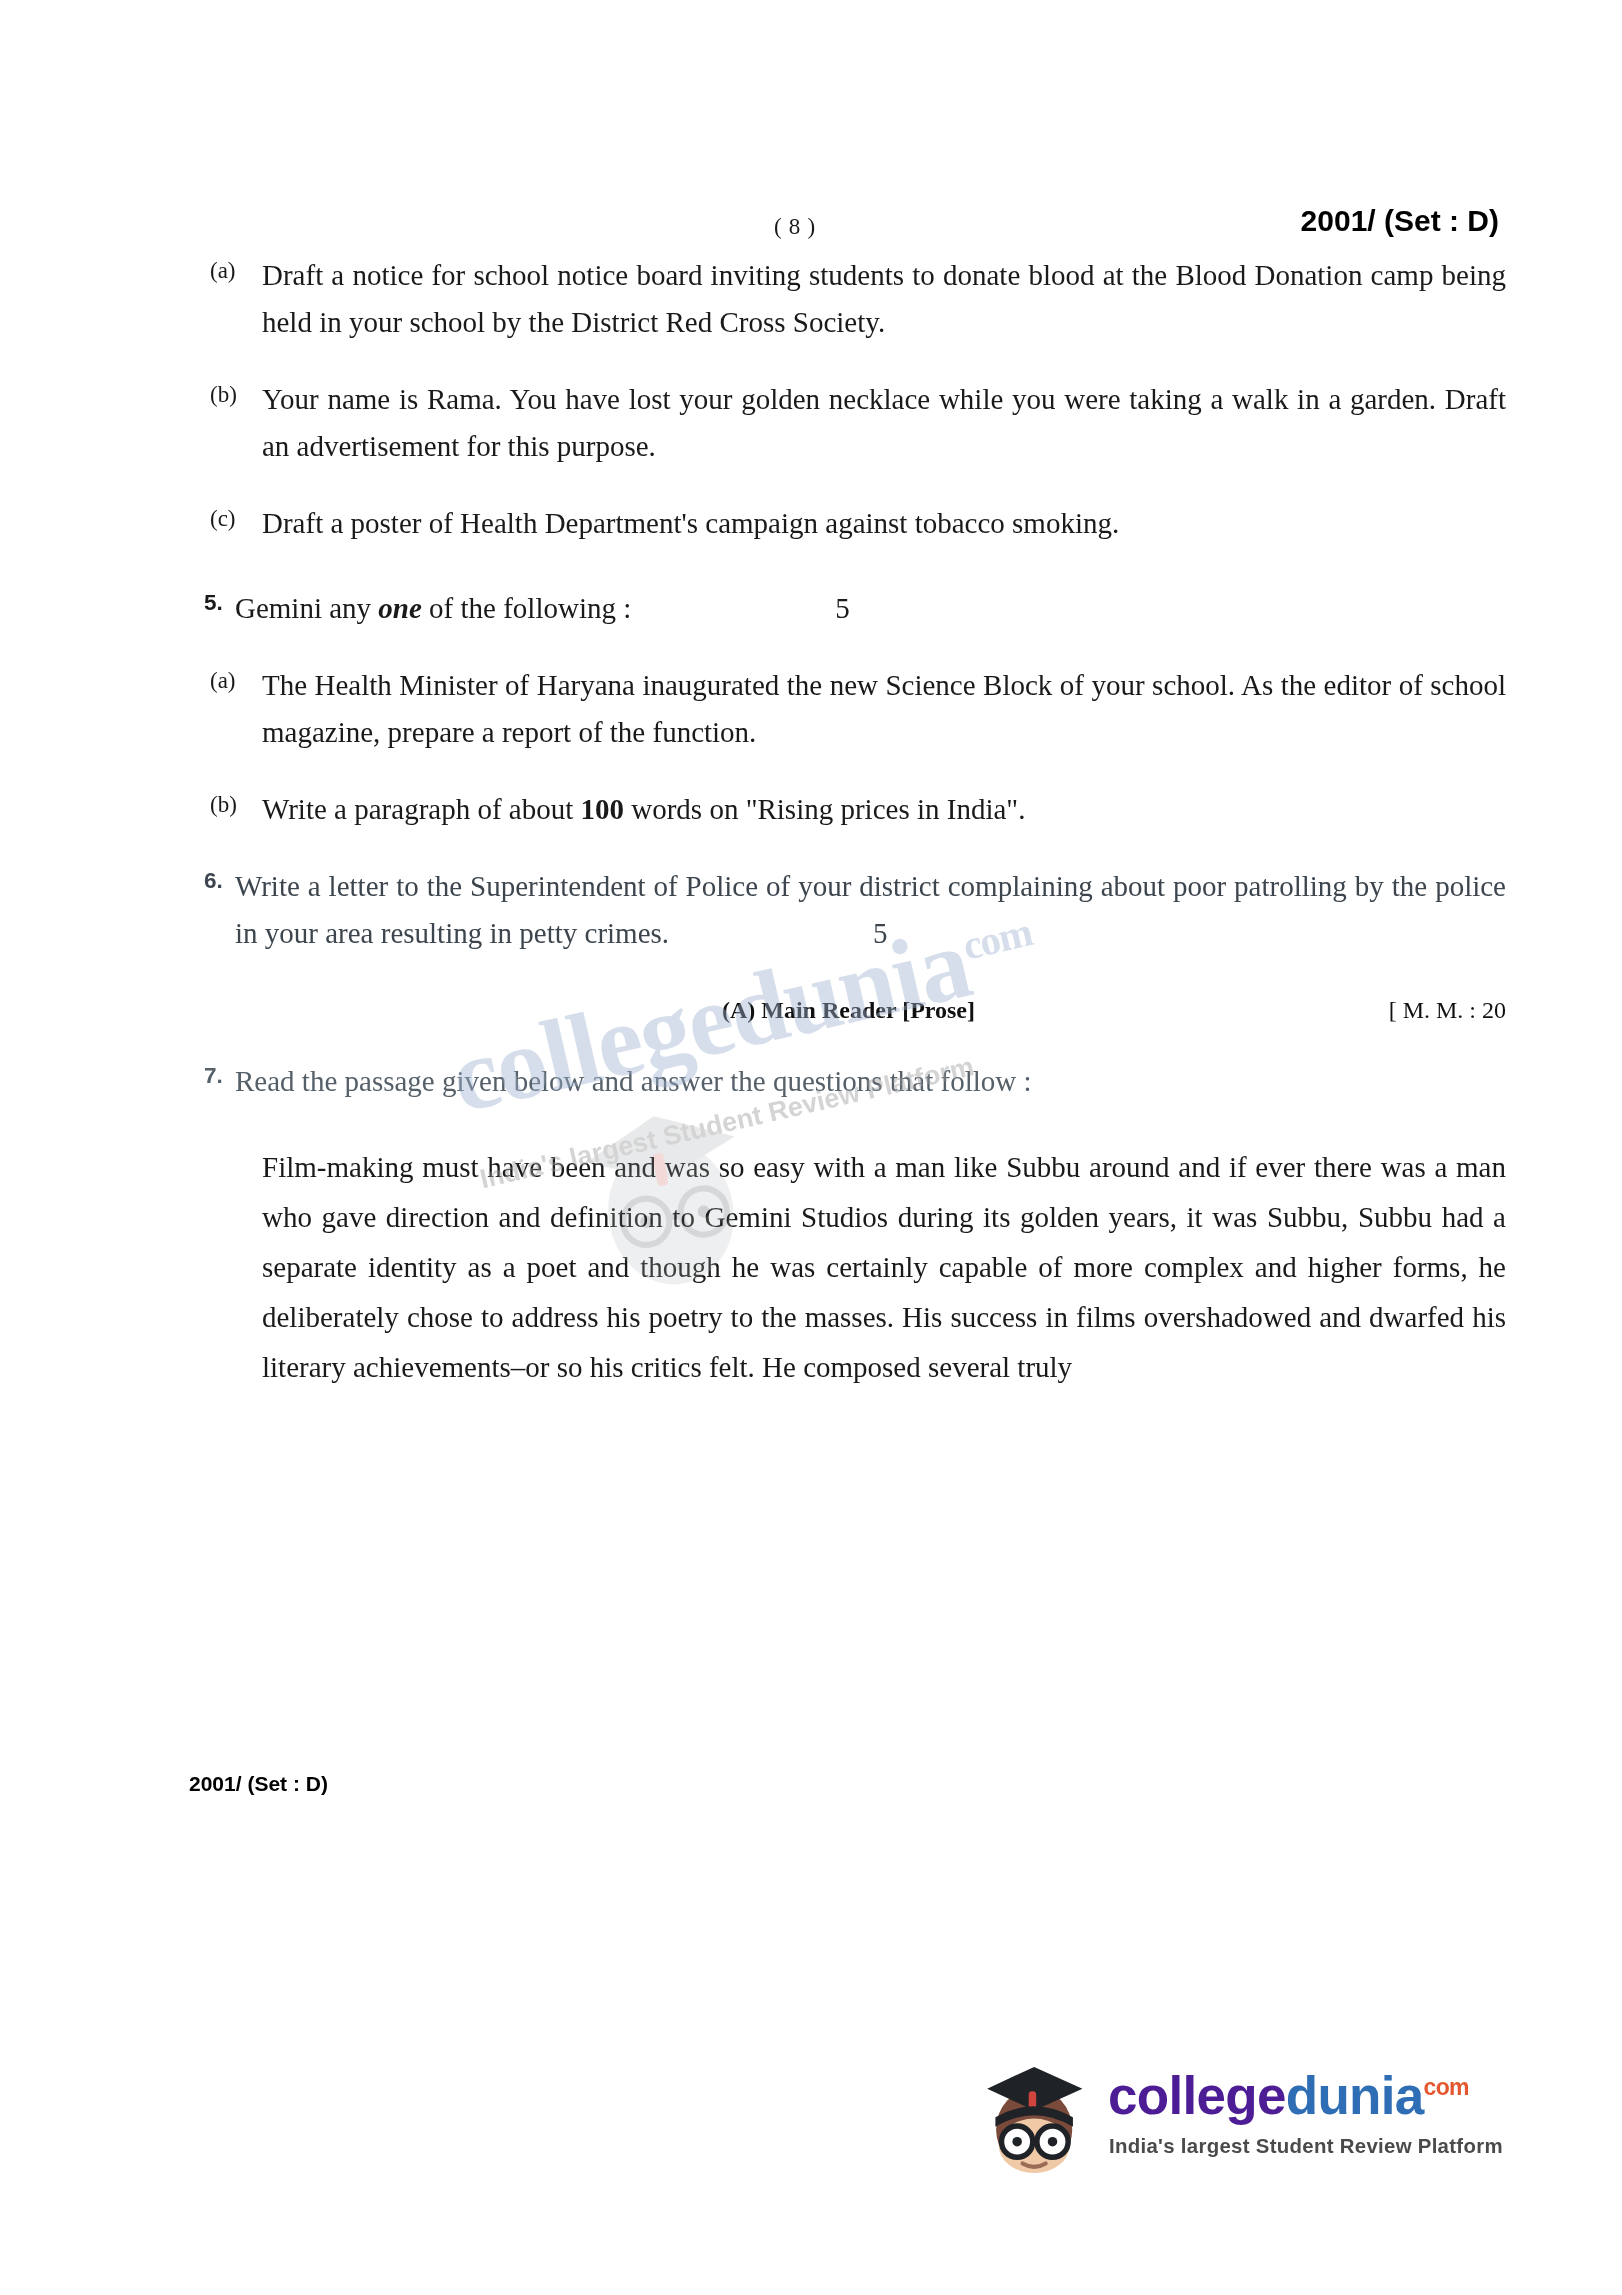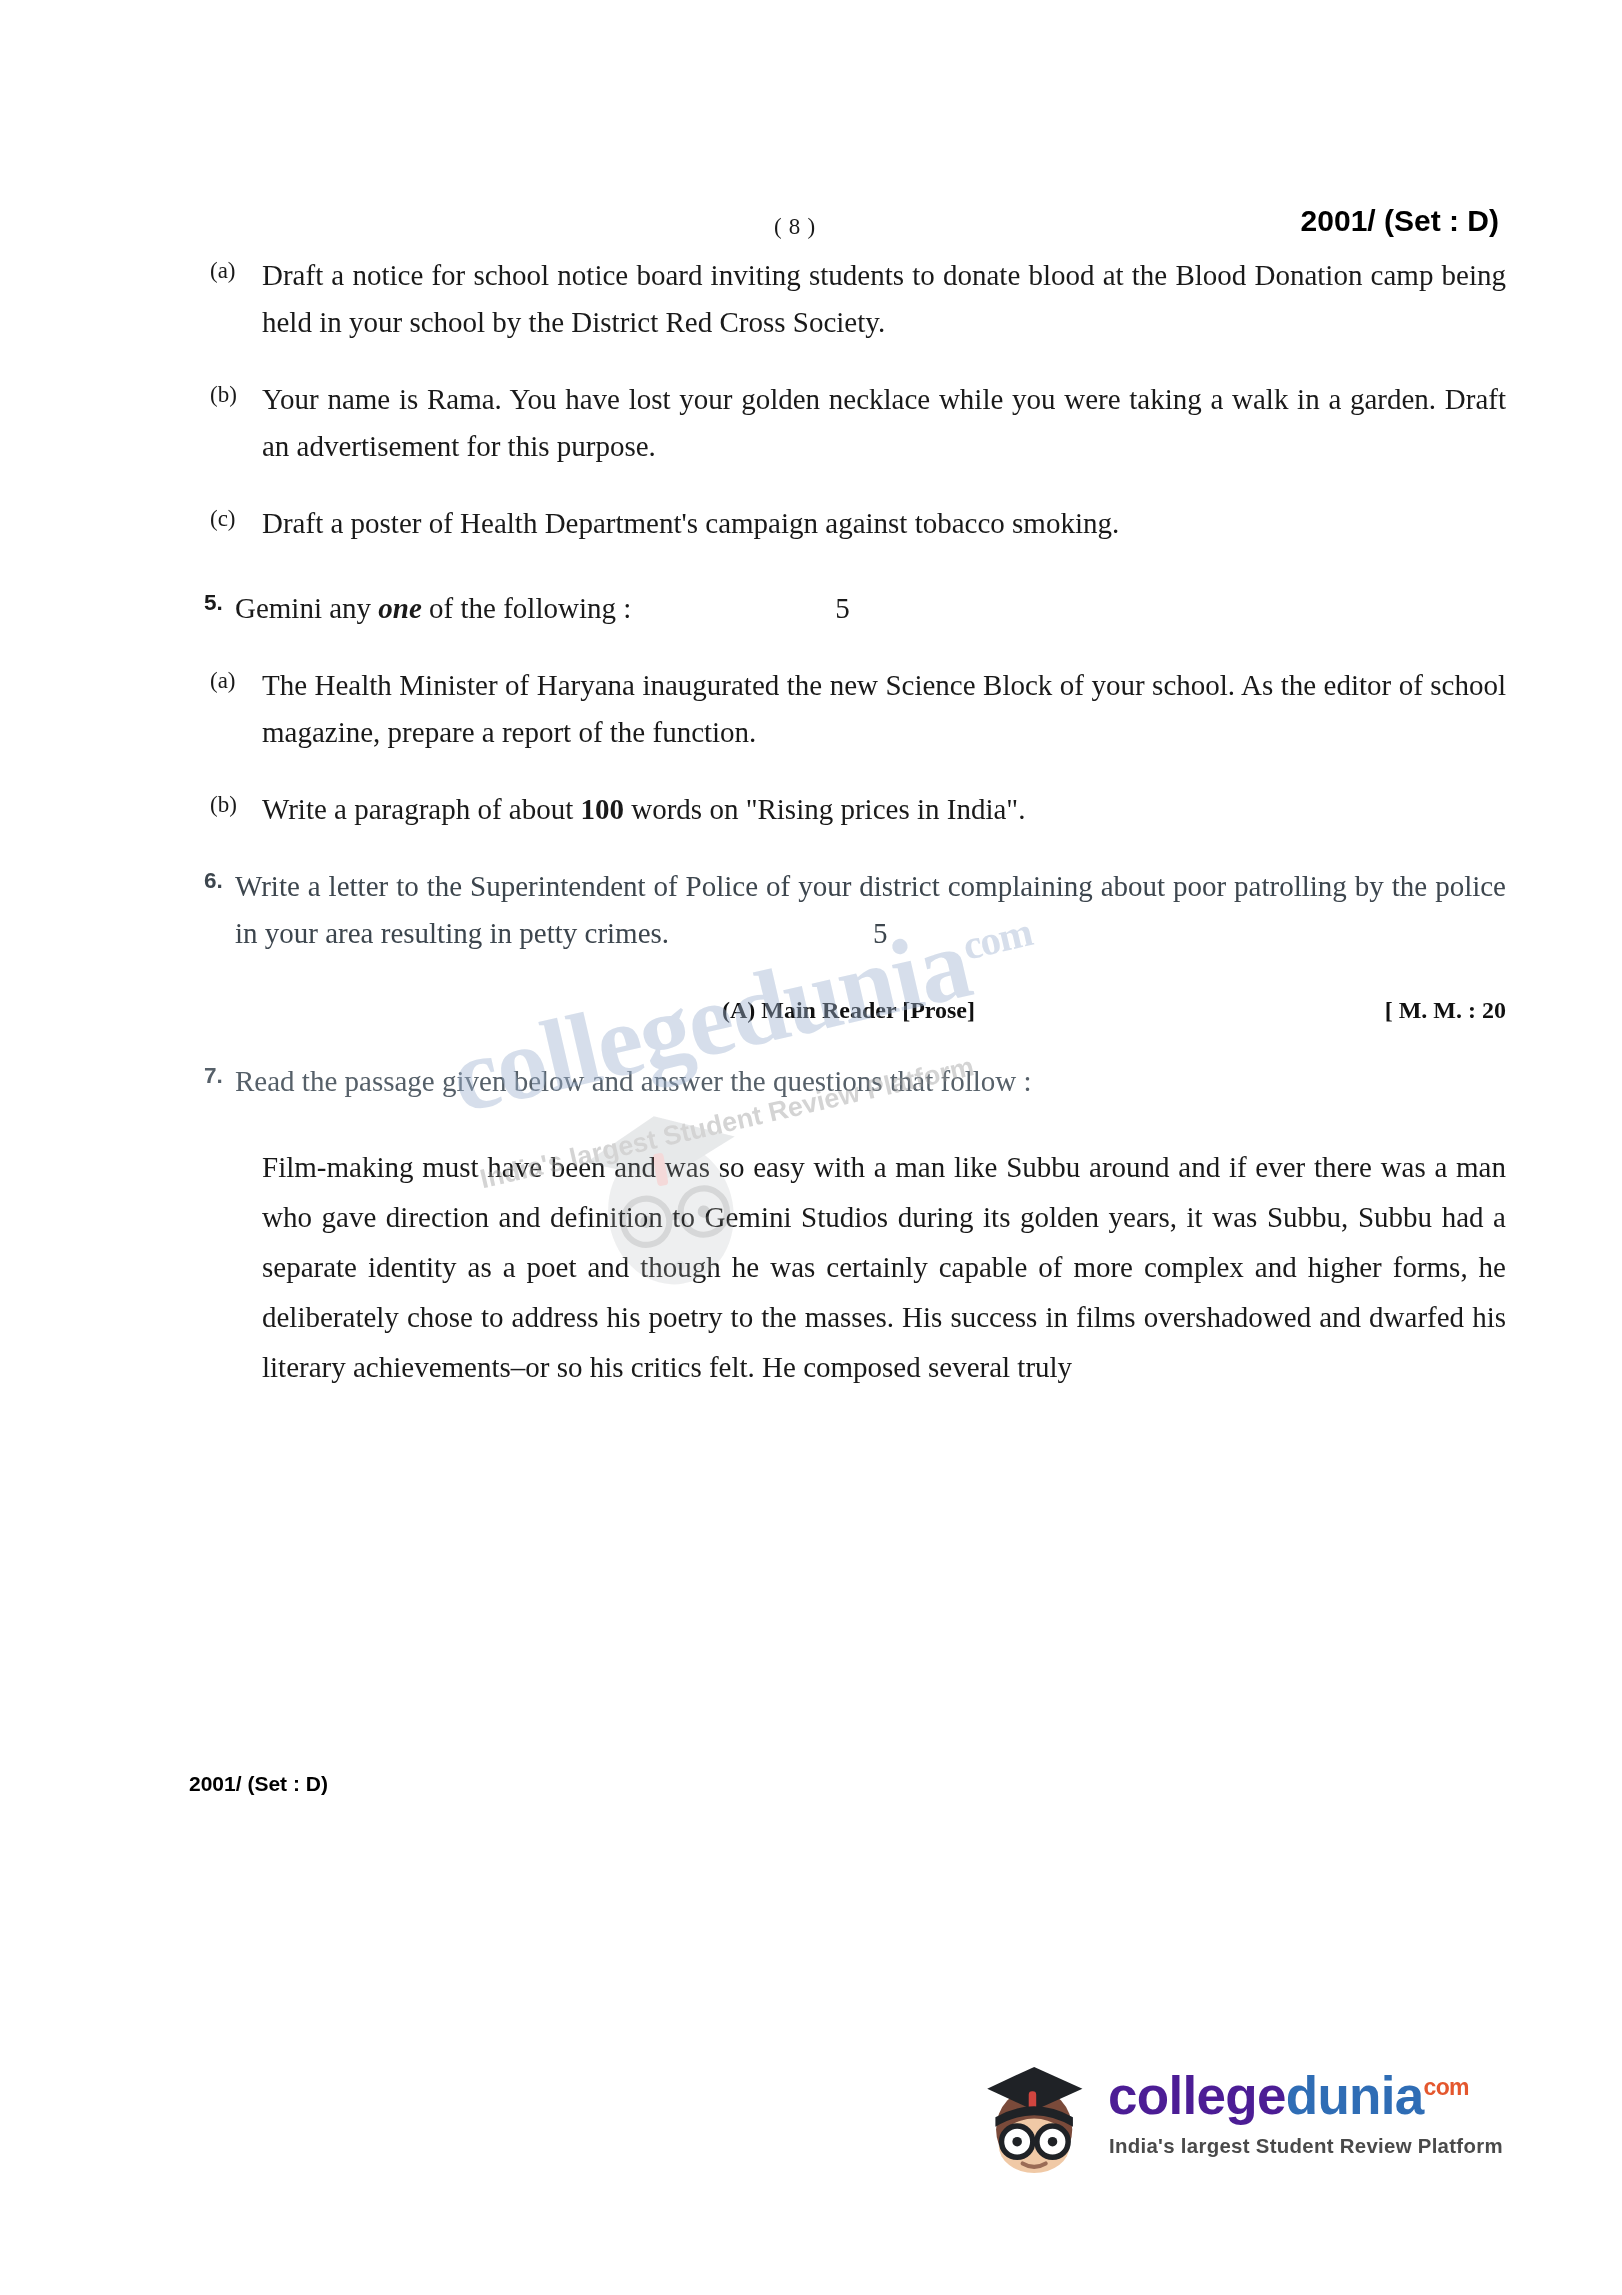--- a/index.html
+++ b/index.html
@@ -136,21 +136,21 @@
     font-family: "Liberation Serif", serif;
     font-weight: bold;
     font-size: 24px;
     color: #111;
   }
   .reader-mm {
     position: absolute;
     right: 0;
     top: 0;
     font-family: "Liberation Serif", serif;
-    font-weight: bold;
+    font-weight: normal;
     font-size: 24px;
     color: #111;
     white-space: nowrap;
   }
 
   .passage {
     font-size: 29px;
     line-height: 1.72;
     text-align: justify;
     margin-left: 71px;

